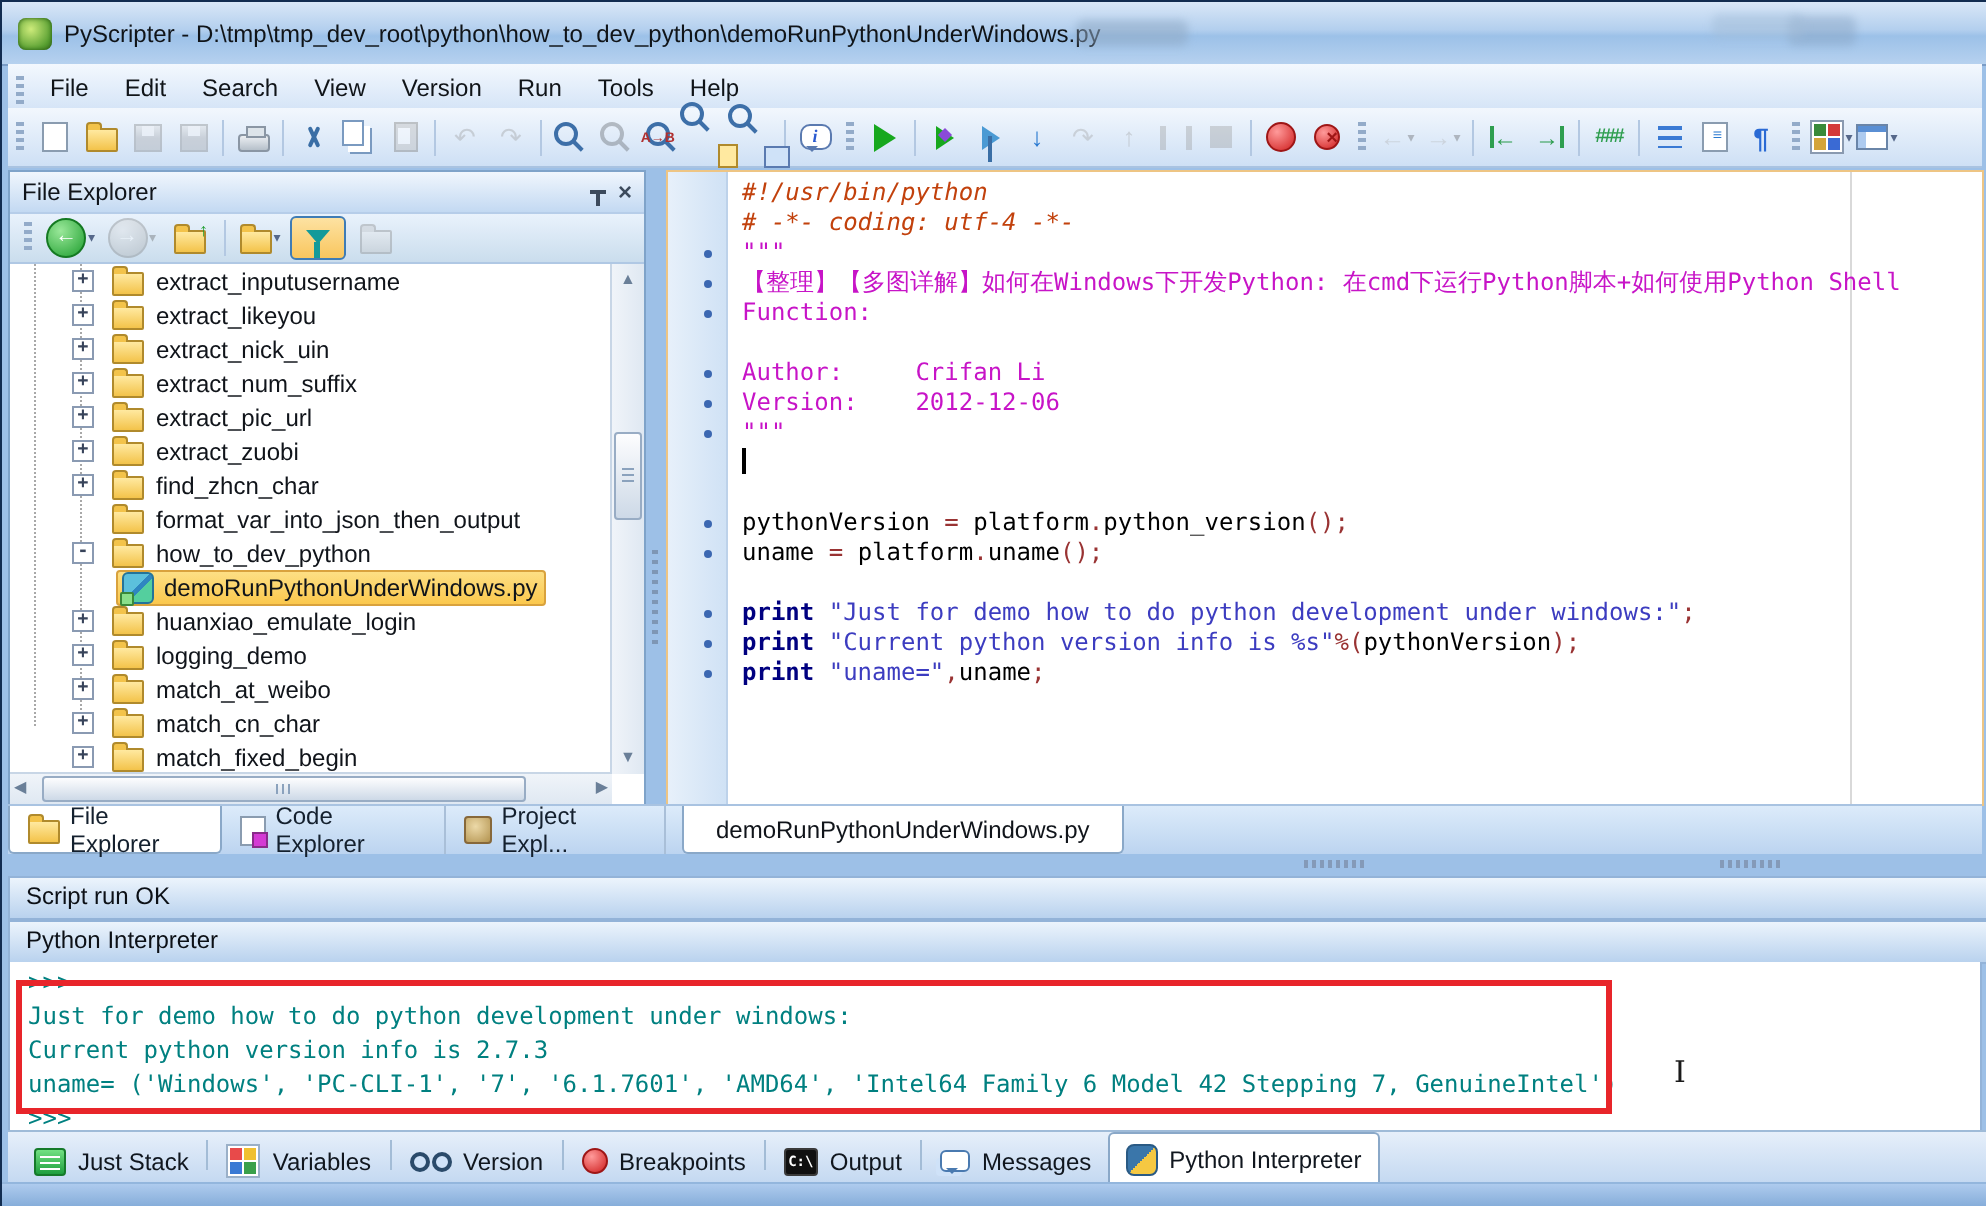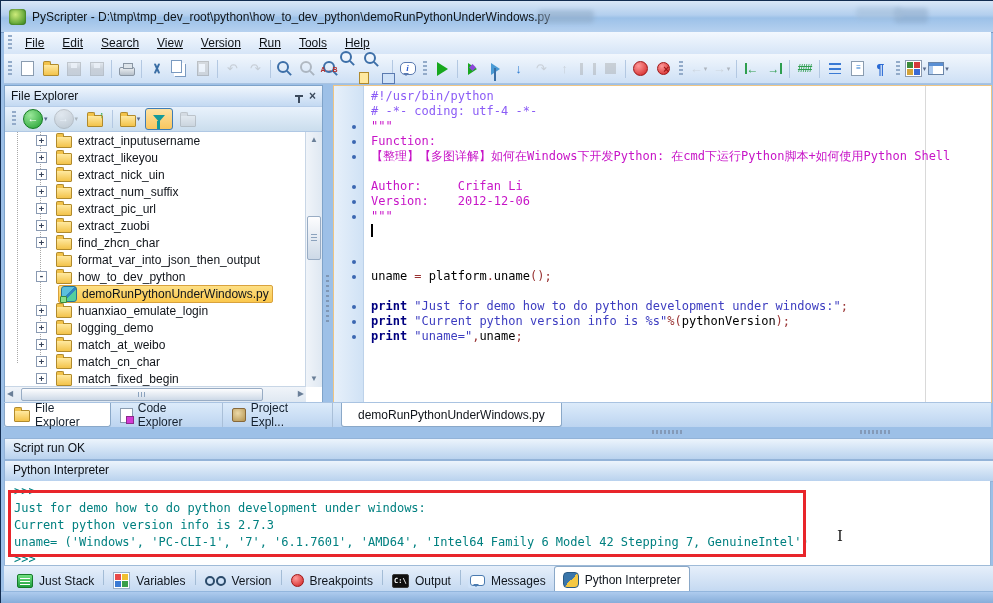--- a/index.html
+++ b/index.html
@@ -9,21 +9,21 @@
   
   #titlebar{left:0;top:0;width:993px;height:31px;background:linear-gradient(#d9e7f7 0%,#b3cfee 45%,#9cc1e8 55%,#b6d1ef 100%);border-bottom:1px solid #7a9cc6;display:flex;align-items:center;}
   #titlebar .t-icon{width:17px;height:16px;margin:0 6px 0 8px;border-radius:4px;background:radial-gradient(circle at 38% 35%,#cdeB7a,#59a032 70%,#3a7a1e);box-shadow:inset 0 0 2px #2a5a12;}
   #title-text{font-size:12px;color:#101418;white-space:nowrap;}
   .smudge{position:absolute;border-radius:4px;filter:blur(2px);}
   #smudge-title{left:537px;top:9px;width:56px;height:13px;background:#8fa9c5;opacity:.55;}
   #smudge-controls{left:893px;top:7px;width:34px;height:15px;background:#87a3c2;opacity:.45;}
   #smudge-menu{left:855px;top:6px;width:46px;height:12px;background:#a3bdd8;opacity:.5;}
 
   
-  #menubar{left:3px;top:31px;width:987px;height:22px;background:linear-gradient(#f3f8fe,#d6e5f7);display:flex;align-items:center;border-bottom:1px solid #c2d6ee;text-decoration:underline;}
+  #menubar{left:3px;top:31px;width:987px;height:22px;background:linear-gradient(#f3f8fe,#d6e5f7);display:flex;align-items:flex-end;border-bottom:1px solid #c2d6ee;}
   .grip{width:4px;height:16px;margin:0 4px;background:repeating-linear-gradient(to bottom,#93abc9 0 2px,transparent 2px 4px);}
   .mi{padding:3px 9px;font-size:12px;color:#101418;cursor:default;}
 
   
   #toolbar{left:3px;top:53px;width:987px;height:29px;background:linear-gradient(#f2f7fd,#cee0f5);border-bottom:1px solid #a9c3e1;display:flex;align-items:center;}
   .tgroup{display:flex;align-items:center;height:100%;}
   .tsep{width:1px;height:18px;background:#b3c8e2;margin:0 3px;}
   .tbtn{width:23px;height:24px;display:flex;align-items:center;justify-content:center;position:relative;border-radius:2px;}
   .tbtn.dis{opacity:.4;filter:grayscale(.9);}
   .dda{font-size:7px;color:#50central;color:#56688a;margin-left:1px;}
@@ -118,21 +118,21 @@
 
   
   #editor{left:332px;top:84px;width:657px;height:316px;background:#fff;border:1px solid #eec584;overflow:hidden;}
   #gutter{position:absolute;left:0;top:0;bottom:0;width:29px;background:linear-gradient(to right,#e7f0fa,#d0e2f5);border-right:1px solid #bdd2ea;}
   #marginline{position:absolute;left:591px;top:0;bottom:0;width:1px;background:#d9d9d9;}
   #codelines{position:absolute;left:0;top:3px;right:0;}
   .cline{height:15px;line-height:15.5px;display:flex;font-family:"DejaVu Sans Mono",monospace;font-size:12px;white-space:pre;}
   .gut{width:30px;flex:none;position:relative;}
   .bdot{position:absolute;right:8px;top:6px;width:4px;height:4px;border-radius:50%;background:#3b67b1;}
   .ctext{padding-left:7px;}
-  .tk-com{color:#8b5cf6;}
+  .tk-com{color:#c2410c;font-style:italic;}
   .tk-doc{color:#c714c7;}
   .tk-kw{color:#000080;font-weight:bold;}
   .tk-str{color:#3c3cc0;}
   .tk-sym{color:#993333;}
   .tk-id{color:#000;}
   .caret{display:inline-block;width:2px;height:13px;background:#000;vertical-align:-2px;}
 
   
   #tabsrow{left:3px;top:401px;width:987px;height:24px;background:linear-gradient(#dcebfa,#bcd4f0);border-top:1px solid #a9c3e1;display:flex;align-items:stretch;}
   .xtab{display:flex;align-items:center;gap:5px;padding:0 9px;font-size:12px;color:#14202e;border-right:1px solid #a9bfd8;}
@@ -583,29 +583,29 @@
     <span class="vgrip"></span>
   </div>
 
   <div id="editor" class="abs">
     <div id="gutter"></div>
     <div id="marginline"></div>
     <div id="codelines">
         <div class="cline"><span class="gut"></span><span class="ctext"><span class="tk-com">#!/usr/bin/python</span></span></div>
         <div class="cline"><span class="gut"></span><span class="ctext"><span class="tk-com"># -*- coding: utf-4 -*-</span></span></div>
         <div class="cline"><span class="gut"><i class="bdot"></i></span><span class="ctext"><span class="tk-doc">"""</span></span></div>
+        <div class="cline"><span class="gut"><i class="bdot"></i></span><span class="ctext"><span class="tk-doc">【整理】【多图详解】如何在Windows下开发Python: 在cmd下运行Python脚本+如何使用Python Shell</span></span></div>
         <div class="cline"><span class="gut"><i class="bdot"></i></span><span class="ctext"><span class="tk-doc">Function:</span></span></div>
-        <div class="cline"><span class="gut"><i class="bdot"></i></span><span class="ctext"><span class="tk-doc">【整理】【多图详解】如何在Windows下开发Python: 在cmd下运行Python脚本+如何使用Python Shell</span></span></div>
         <div class="cline"><span class="gut"></span><span class="ctext"></span></div>
         <div class="cline"><span class="gut"><i class="bdot"></i></span><span class="ctext"><span class="tk-doc">Author:     Crifan Li</span></span></div>
         <div class="cline"><span class="gut"><i class="bdot"></i></span><span class="ctext"><span class="tk-doc">Version:    2012-12-06</span></span></div>
         <div class="cline"><span class="gut"><i class="bdot"></i></span><span class="ctext"><span class="tk-doc">"""</span></span></div>
         <div class="cline"><span class="gut"></span><span class="ctext"><span class="caret"></span></span></div>
         <div class="cline"><span class="gut"></span><span class="ctext"></span></div>
-        <div class="cline"><span class="gut"><i class="bdot"></i></span></div>
+        <div class="cline"><span class="gut"><i class="bdot"></i></span><span class="ctext"><span class="tk-id">pythonVersion </span><span class="tk-sym">=</span><span class="tk-id"> platform</span><span class="tk-sym">.</span><span class="tk-id">python_version</span><span class="tk-sym">();</span></span></div>
         <div class="cline"><span class="gut"><i class="bdot"></i></span><span class="ctext"><span class="tk-id">uname </span><span class="tk-sym">=</span><span class="tk-id"> platform</span><span class="tk-sym">.</span><span class="tk-id">uname</span><span class="tk-sym">();</span></span></div>
         <div class="cline"><span class="gut"></span><span class="ctext"></span></div>
         <div class="cline"><span class="gut"><i class="bdot"></i></span><span class="ctext"><span class="tk-kw">print</span><span class="tk-id"> </span><span class="tk-str">"Just for demo how to do python development under windows:"</span><span class="tk-sym">;</span></span></div>
         <div class="cline"><span class="gut"><i class="bdot"></i></span><span class="ctext"><span class="tk-kw">print</span><span class="tk-id"> </span><span class="tk-str">"Current python version info is %s"</span><span class="tk-sym">%(</span><span class="tk-id">pythonVersion</span><span class="tk-sym">);</span></span></div>
         <div class="cline"><span class="gut"><i class="bdot"></i></span><span class="ctext"><span class="tk-kw">print</span><span class="tk-id"> </span><span class="tk-str">"uname="</span><span class="tk-sym">,</span><span class="tk-id">uname</span><span class="tk-sym">;</span></span></div>
       </div>
   </div>
 
   <div id="tabsrow" class="abs">
     <div id="lefttabs">

